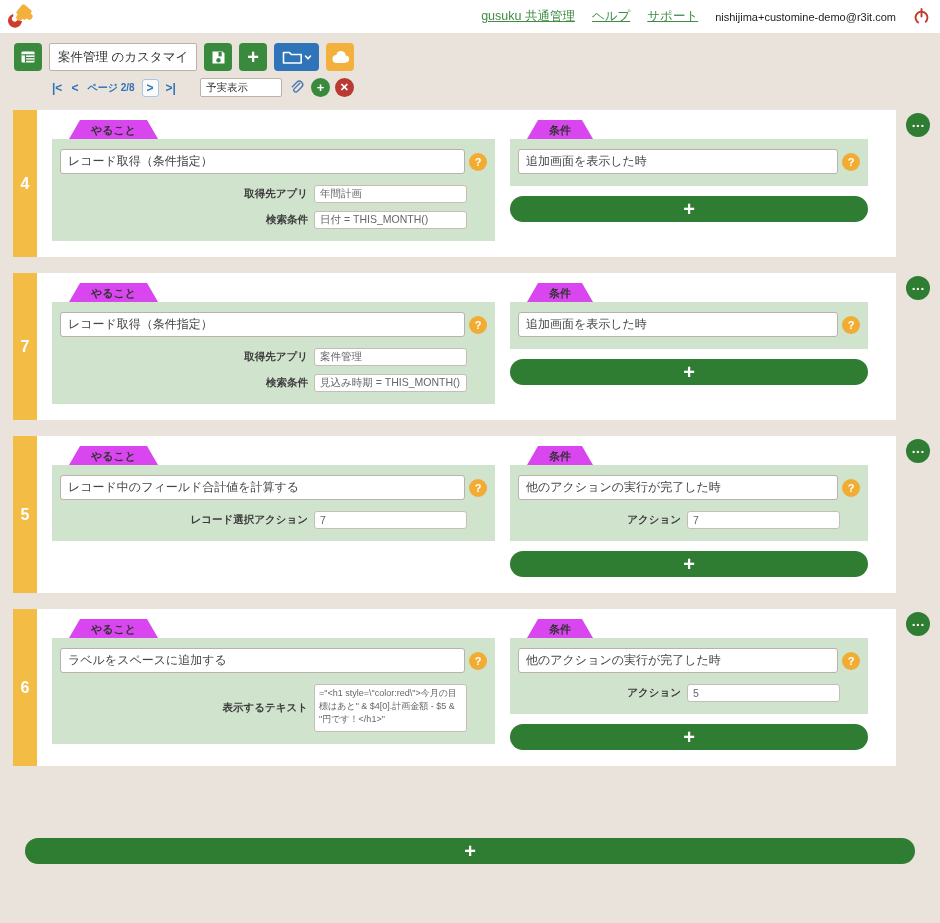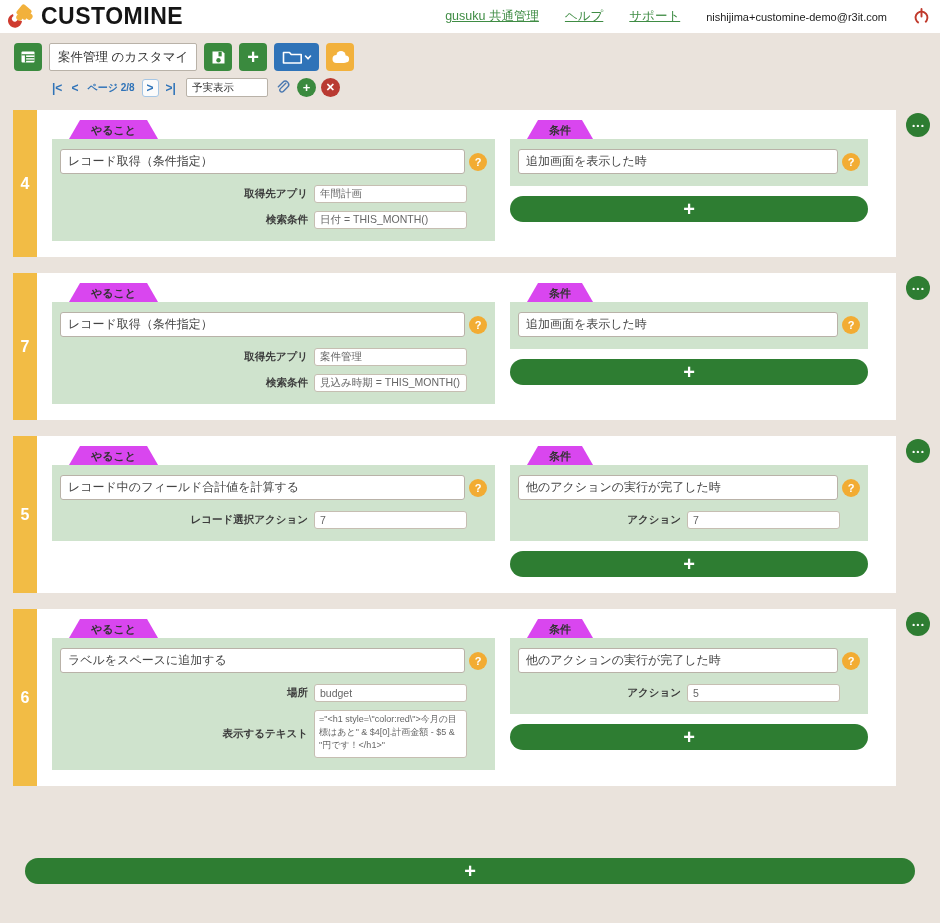--- a/index.html
+++ b/index.html
@@ -4,41 +4,41 @@
 <style>
   * { margin:0; padding:0; box-sizing:border-box; }
   html,body { background:#eae3dc; }
   body { width:940px; font-family:"Liberation Sans","DejaVu Sans",sans-serif; color:#333; }
   .page { min-height:923px; display:flex; flex-direction:column; }
 
   
   .header { background:#fff; height:33px; display:flex; align-items:center; justify-content:space-between; padding:0 10px 0 8px; }
   .brand { display:flex; align-items:center; gap:6px; }
   .brand-text { font-size:23px; font-weight:bold; letter-spacing:.5px; color:#151515; }
-  .header-right { display:flex; align-items:center; gap:26px; }
+  .header-right { display:flex; align-items:center; gap:17px; }
   .nav-link { color:#3f8c44; font-size:12.5px; text-decoration:underline; cursor:pointer; }
   .user-email { font-size:11px; color:#222; }
   .power-btn { display:flex; align-items:center; cursor:pointer; }
 
   
   .toolbar { padding:10px 14px 0 14px; }
   .tb-row1 { display:flex; align-items:center; gap:7px; }
   .sq-btn { width:28px; height:28px; border:none; border-radius:4px; display:flex; align-items:center; justify-content:center; cursor:pointer; color:#fff; }
   .green { background:#3a8a3e; }
   .blue  { background:#2f73b8; }
   .yellow{ background:#f2b13c; }
   .wide  { width:45px; }
   .name-input { width:148px; height:28px; border:1px solid #b9b2a8; border-radius:2px; font-size:12.5px; padding:0 8px; color:#333; font-family:inherit; }
   .plus-glyph { font-size:20px; font-weight:bold; line-height:1; }
 
   .tb-row2 { display:flex; align-items:center; gap:5px; margin:7px 0 0 36px; }
   .pg-btn { color:#2f73b8; font-size:12px; font-weight:bold; background:none; border:none; cursor:pointer; padding:1px 2px; font-family:inherit; }
   .pg-btn.boxed { border:1px solid #a6c6e4; border-radius:3px; background:#fbfbfb; padding:1px 4px; }
   .page-label { color:#2f73b8; font-size:10px; font-weight:bold; padding:0 2px; }
-  .view-input { width:82px; height:19px; border:1px solid #b9b2a8; border-radius:2px; font-size:10.5px; padding:0 5px; color:#333; font-family:inherit; margin-left:3px; }
+  .view-input { width:82px; height:19px; border:1px solid #b9b2a8; border-radius:2px; font-size:10.5px; padding:0 5px; color:#333; font-family:inherit; margin-left:17px; }
   .clip-btn { background:none; border:none; cursor:pointer; display:flex; align-items:center; padding:0 2px; }
   .circle-btn { width:19px; height:19px; border-radius:50%; border:none; color:#fff; font-size:13px; font-weight:bold; line-height:1; display:flex; align-items:center; justify-content:center; cursor:pointer; padding:0; }
   .circle-btn.red { background:#b93a32; font-size:11px; }
 
   
   .cards { margin-top:13px; }
   .card-row { display:flex; margin:0 0 16px 13px; }
   .num-bar { width:24px; background:#f2bc45; display:flex; align-items:center; justify-content:center; flex:none; }
   .num-bar .num { color:#fff; font-size:16px; font-weight:bold; }
   .card { background:#fff; flex:none; width:859px; display:flex; justify-content:space-between; padding:10px 28px 16px 15px; }
@@ -73,21 +73,20 @@
   <div class="header">
     <div class="brand">
       <svg width="27" height="27" viewBox="0 0 27 27">
         <path d="M5 11 a7 7 0 1 0 9 7 l-4.5-1 a3 3 0 1 1-4-4 z" fill="#cf3b2f"></path>
         <g transform="rotate(40 16 9)">
           <rect x="10" y="3" width="12" height="12" rx="2" fill="#f2b13c"></rect>
           <circle cx="23" cy="9" r="3.2" fill="#f2b13c"></circle>
           <circle cx="16" cy="16" r="3.2" fill="#f2b13c"></circle>
         </g>
       </svg>
-      <span class="brand-text">CUSTOMINE</span>
     </div>
     <div class="header-right">
       <a class="nav-link">gusuku 共通管理</a>
       <a class="nav-link">ヘルプ</a>
       <a class="nav-link">サポート</a>
       <span class="user-email">nishijima+customine-demo@r3it.com</span>
       <span class="power-btn">
         <svg width="17" height="17" viewBox="0 0 16 16">
           <circle cx="8" cy="9" r="5.6" fill="none" stroke="#c0392b" stroke-width="1.8" stroke-dasharray="28 8" transform="rotate(118 8 9)"></circle>
           <line x1="8" y1="1" x2="8" y2="8" stroke="#c0392b" stroke-width="1.8" stroke-linecap="round"></line>
@@ -292,24 +291,20 @@
     <div class="card">
       <div class="col-left">
         <div class="tab">やること</div>
         <div class="panel">
           <div class="main-row">
             <input class="inp main-inp" value="ラベルをスペースに追加する" style="">
             <span class="qmark">?</span>
           </div>
           <div class="fields">
                 <div class="frow">
-                  <span class="flabel">場所</span>
-                  <input class="inp finp" value="budget" style="">
-                </div>
-                <div class="frow">
                   <span class="flabel">表示するテキスト</span>
                   <textarea class="ftext" style="">="&lt;h1 style=\"color:red\"&gt;今月の目標はあと" &amp; $4[0].計画金額 - $5 &amp; "円です！&lt;/h1&gt;"</textarea>
                 </div>
               </div>
         </div>
       </div>
       <div class="col-right">
         <div class="tab">条件</div>
         <div class="panel">
           <div class="main-row">

